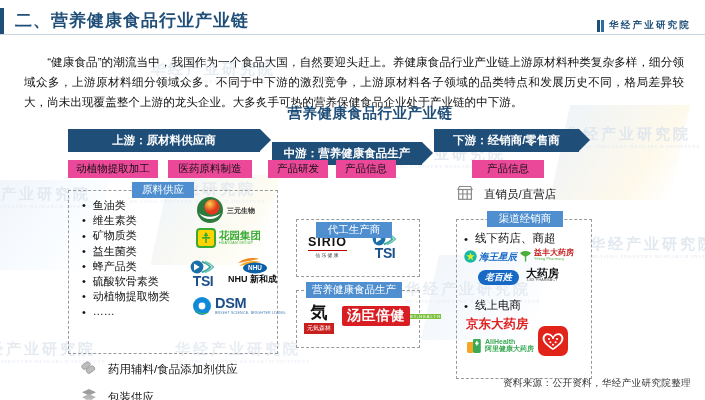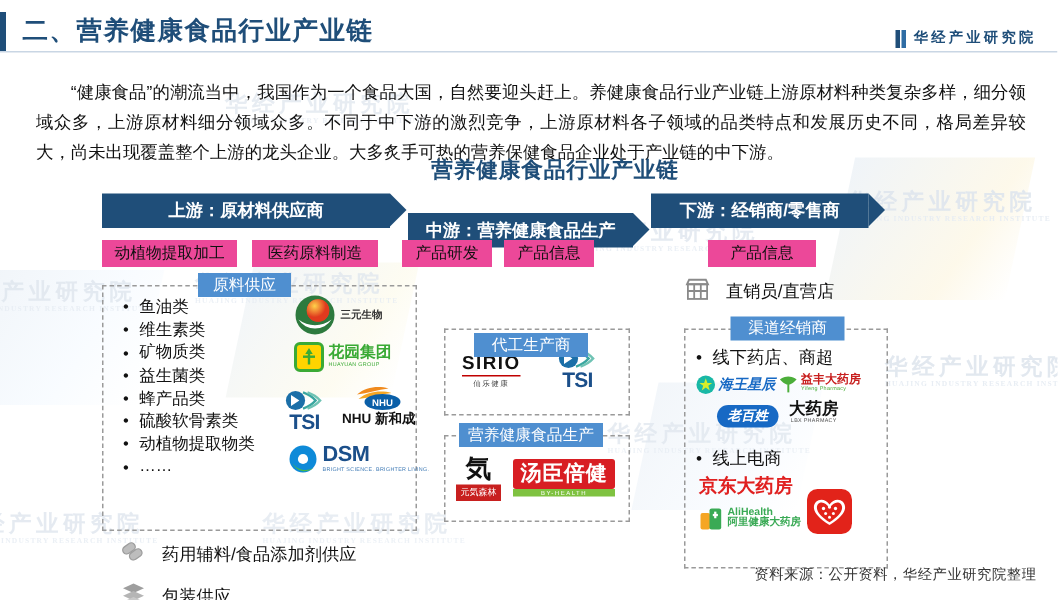--- a/index.html
+++ b/index.html
@@ -358,21 +358,21 @@
   </div>
 
   <div class="dashbox" style="left:236px;top:186px;width:124px;height:58px;"></div>
   <div class="chip-blue" style="left:246px;top:178px;width:96px;">营养健康食品生产</div>
 
   <div class="logo" style="left:244px;top:200px;flex-direction:column;align-items:center;gap:2px;">
     <span class="logo-txt" style="font-size:17px;color:#111;font-family:'Liberation Serif',serif;">気</span>
     <span style="font-size:6px;color:#fff;background:#c8201f;padding:1px 3px;white-space:nowrap;">元気森林</span>
   </div>
 
-  <div class="logo" style="left:282px;top:202px;flex-direction:column;align-items:center;gap:0;">
+  <div class="logo" style="left:282px;top:202px;flex-direction:row;align-items:center;gap:0;">
     <span style="font-size:14px;font-weight:bold;color:#fff;background:#d81e23;padding:1px 5px;border-radius:2px;letter-spacing:.5px;white-space:nowrap;">汤臣倍健</span>
     <span style="font-size:4px;color:#fff;background:#7fc241;width:100%;text-align:center;letter-spacing:1px;">BY-HEALTH</span>
   </div>
 
   <div class="row-icon-line" style="left:396px;top:80px;">
     <svg width="18" height="18" viewBox="0 0 18 18">
       <g fill="none" stroke="#8a8a8a" stroke-width="1.2">
         <path d="M2 5.5 L3.4 2.5 H14.6 L16 5.5 Z"></path>
         <rect x="2.6" y="5.5" width="12.8" height="9.8"></rect>
         <path d="M6.8 5.5v9.8M11.2 5.5v9.8M2.6 10h12.8"></path>

